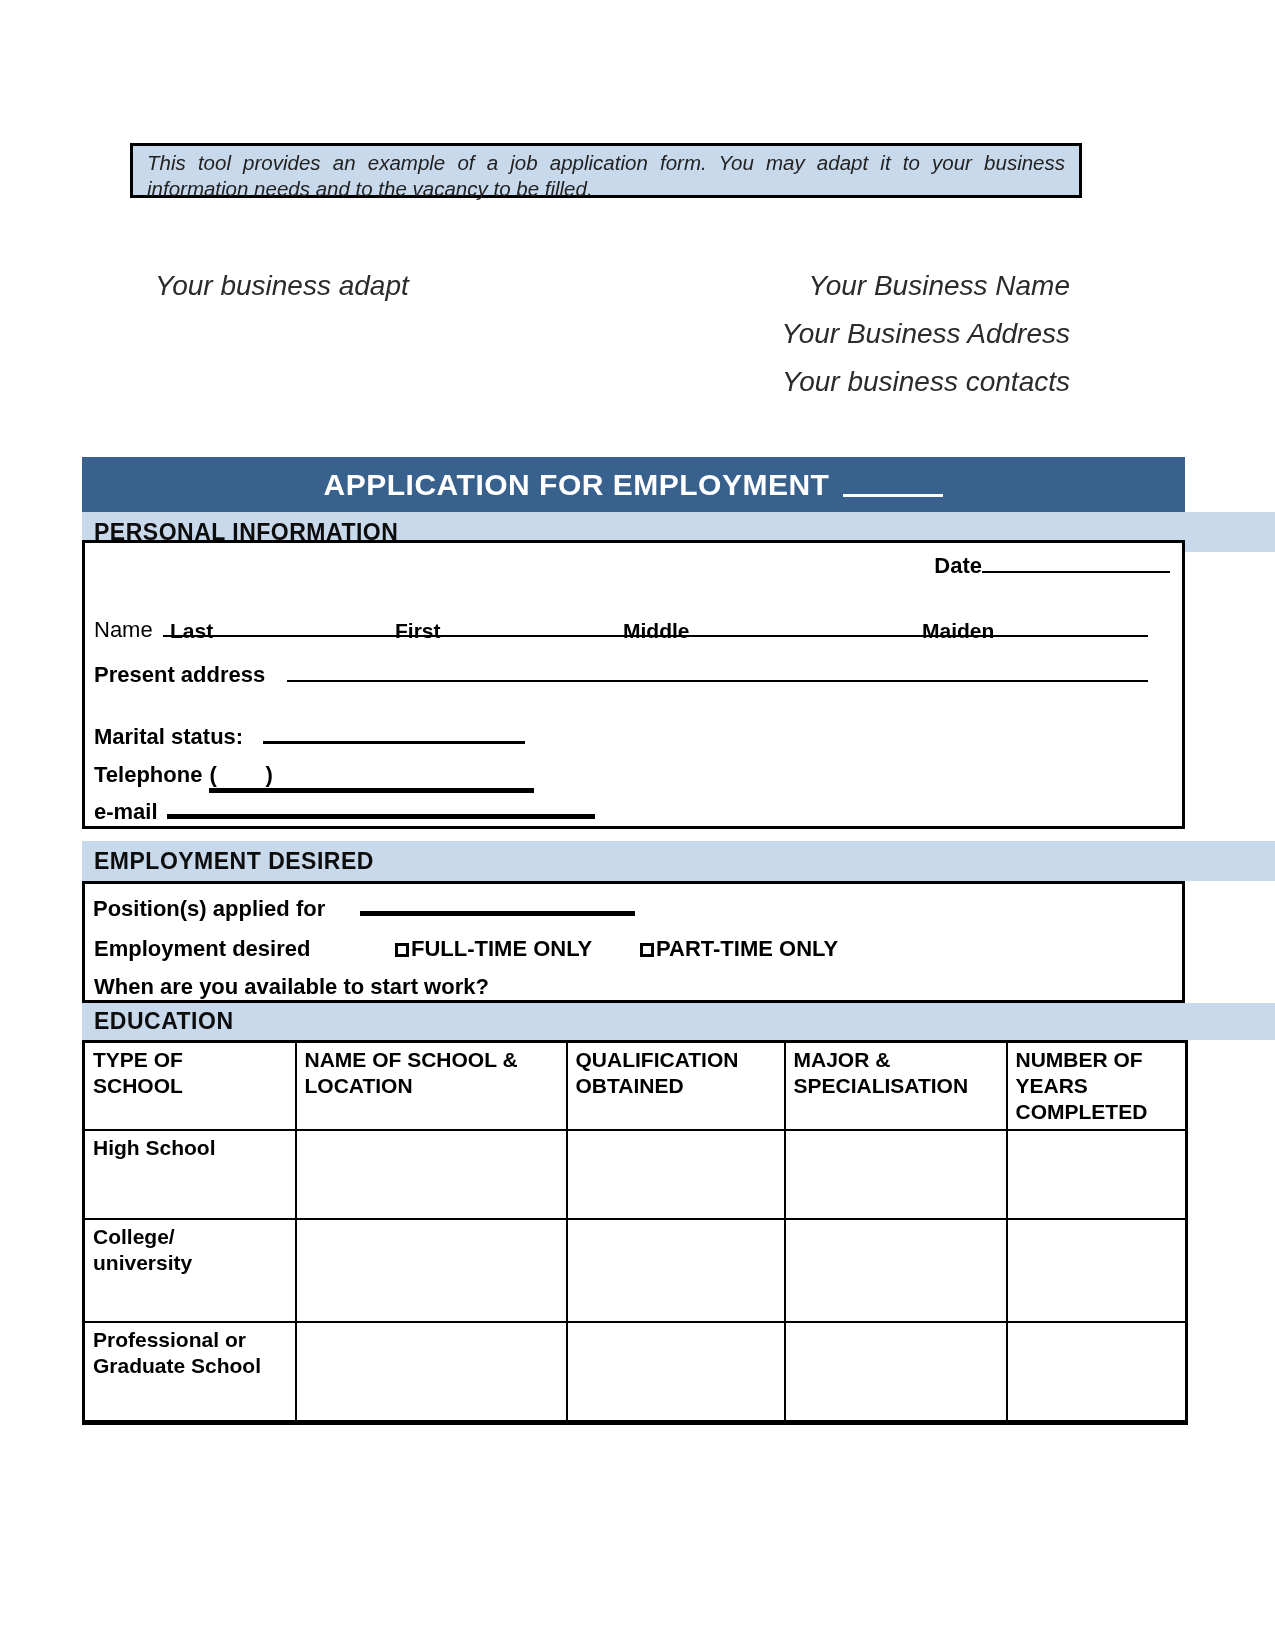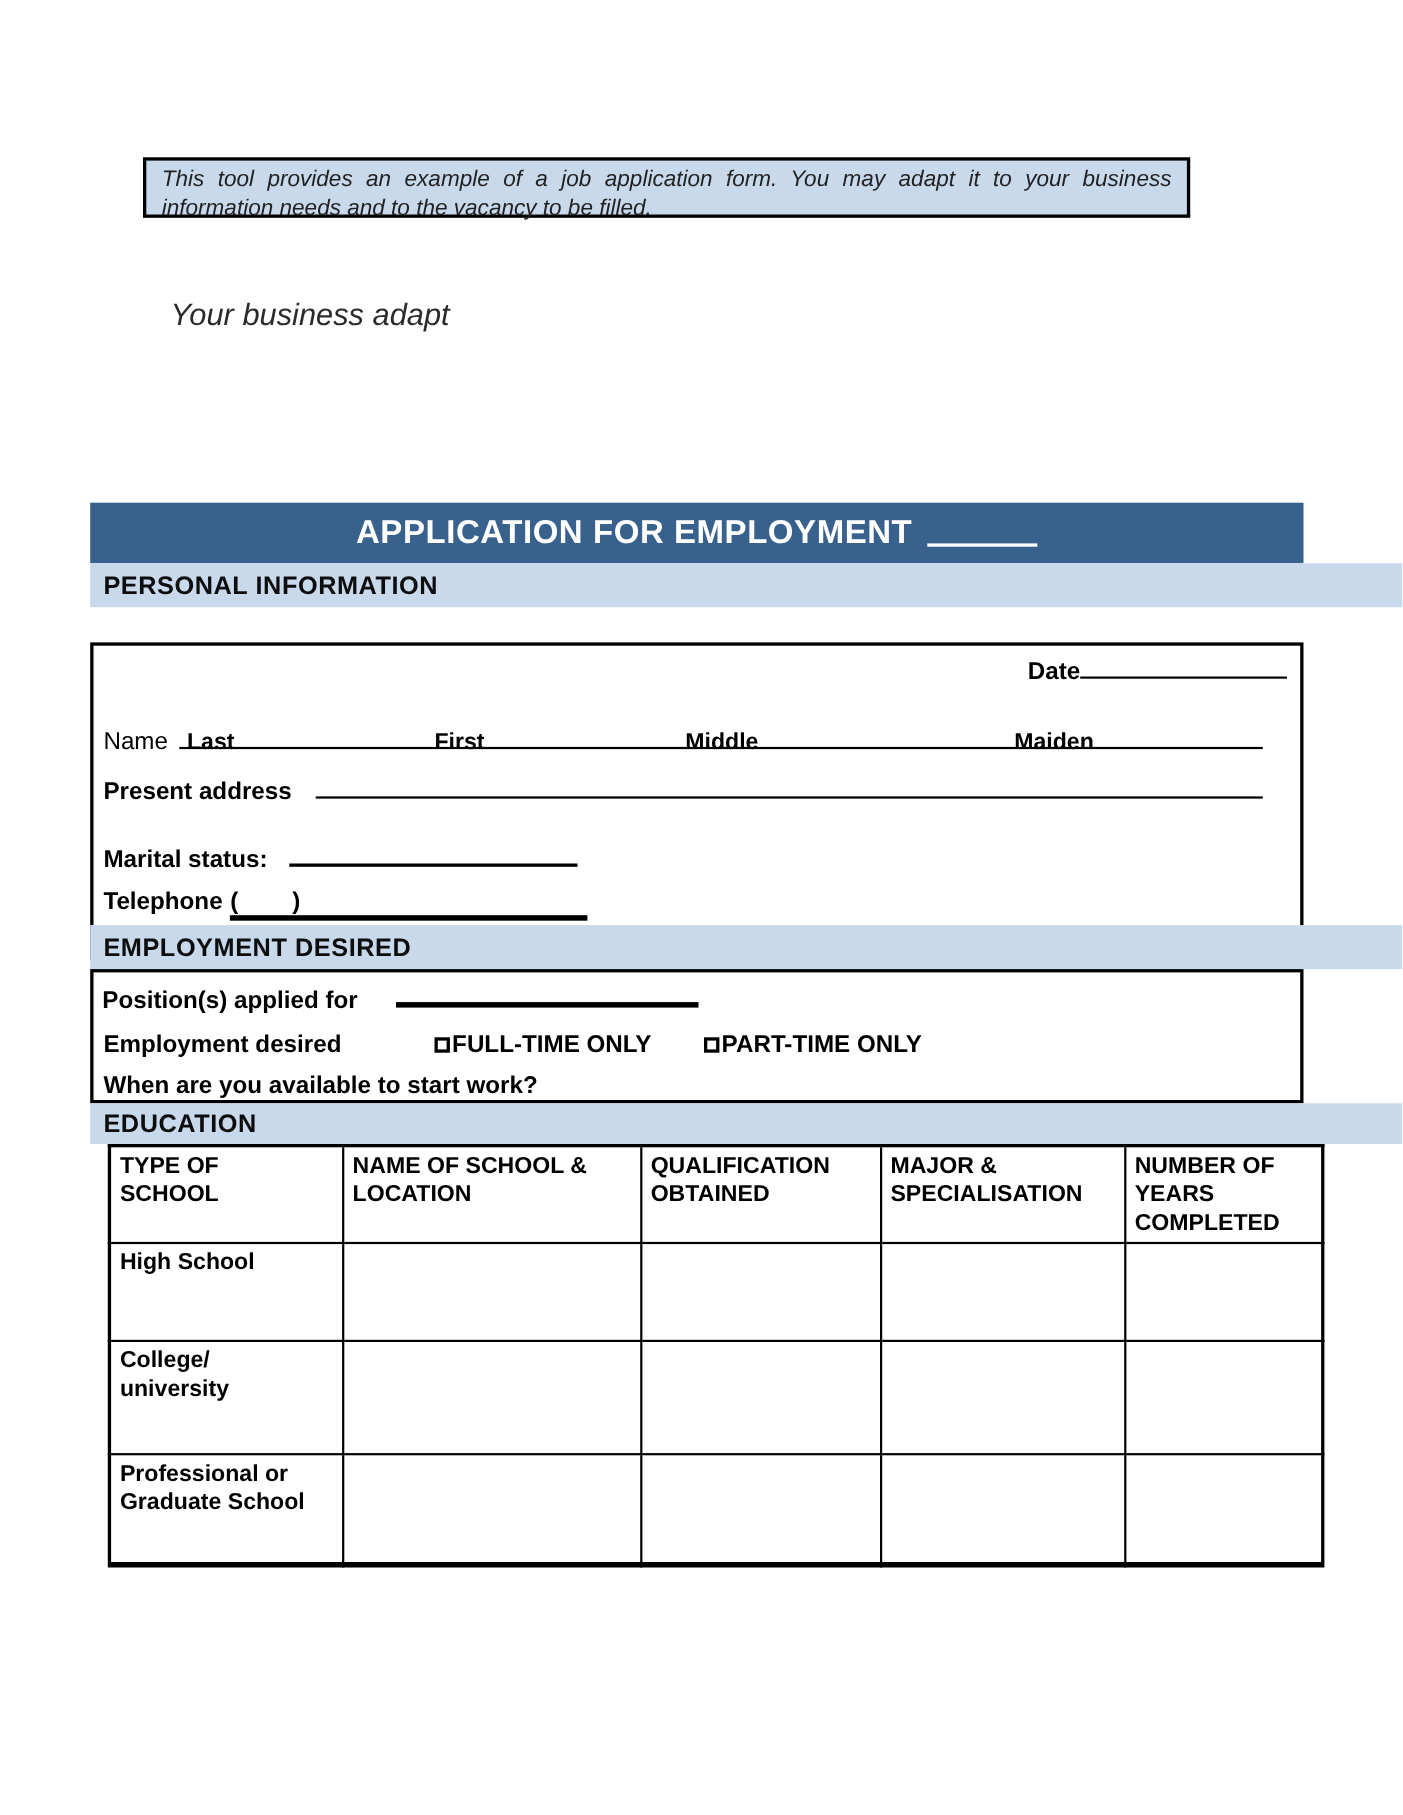--- a/index.html
+++ b/index.html
@@ -63,49 +63,54 @@
     display:inline-block;border-bottom:5px solid #000;
     font-weight:bold;font-size:22px;white-space:pre;
   }
   .chk{
     display:inline-block;width:14px;height:14px;box-sizing:border-box;
     border:3px solid #000;margin-right:2px;vertical-align:-1px;
   }
   .opt{font-weight:bold;font-size:22px;white-space:nowrap;position:absolute;top:0;}
   
   table.edu{
-    position:absolute;left:98px;top:1040px;width:1103px;
+    position:absolute;left:82px;top:1040px;width:1103px;
     border-collapse:collapse;table-layout:fixed;
     border:3px solid #000;border-bottom:5px solid #000;
   }
   table.edu th, table.edu td{
     border:2px solid #000;vertical-align:top;text-align:left;
     padding:4px 8px;font-weight:bold;font-size:21px;line-height:26px;
     white-space:pre-line;
   }
 </style>
 </head>
 <body>
 
 <div class="page">
 
   <div class="note-box">
     <span>This tool provides an example of a job application form. You may adapt it to your business information needs and to the vacancy to be filled.</span>
   </div>
 
   <div class="logo-text">Your business adapt</div>
+  <div class="biz-block">
+    <div>Your Business Name</div>
+    <div>Your Business Address</div>
+    <div>Your business contacts</div>
+  </div>
 
   <div class="title-bar">
     <span class="title-text">APPLICATION FOR EMPLOYMENT</span>
     <span class="title-blank"></span>
   </div>
 
   <div class="sec-bar" style="top:512px;height:40px;">PERSONAL INFORMATION</div>
 
-  <div class="form-box" style="top:584px;height:289px;">
+  <div class="form-box" style="top:540px;height:289px;">
 
     <div class="row" style="top:10px;padding-right:12px;text-align:right;">
       <span class="lbl">Date</span><span class="fill" style="width:188px;"></span>
     </div>
 
     <div class="row" style="top:46px;padding-left:9px;padding-right:34px;display:flex;align-items:baseline;">
       <span class="lbl-reg">Name</span>
       <span class="fill" style="flex:1;margin-left:10px;height:24px;"></span>
     </div>
     <div class="row" style="top:76px;height:26px;">

